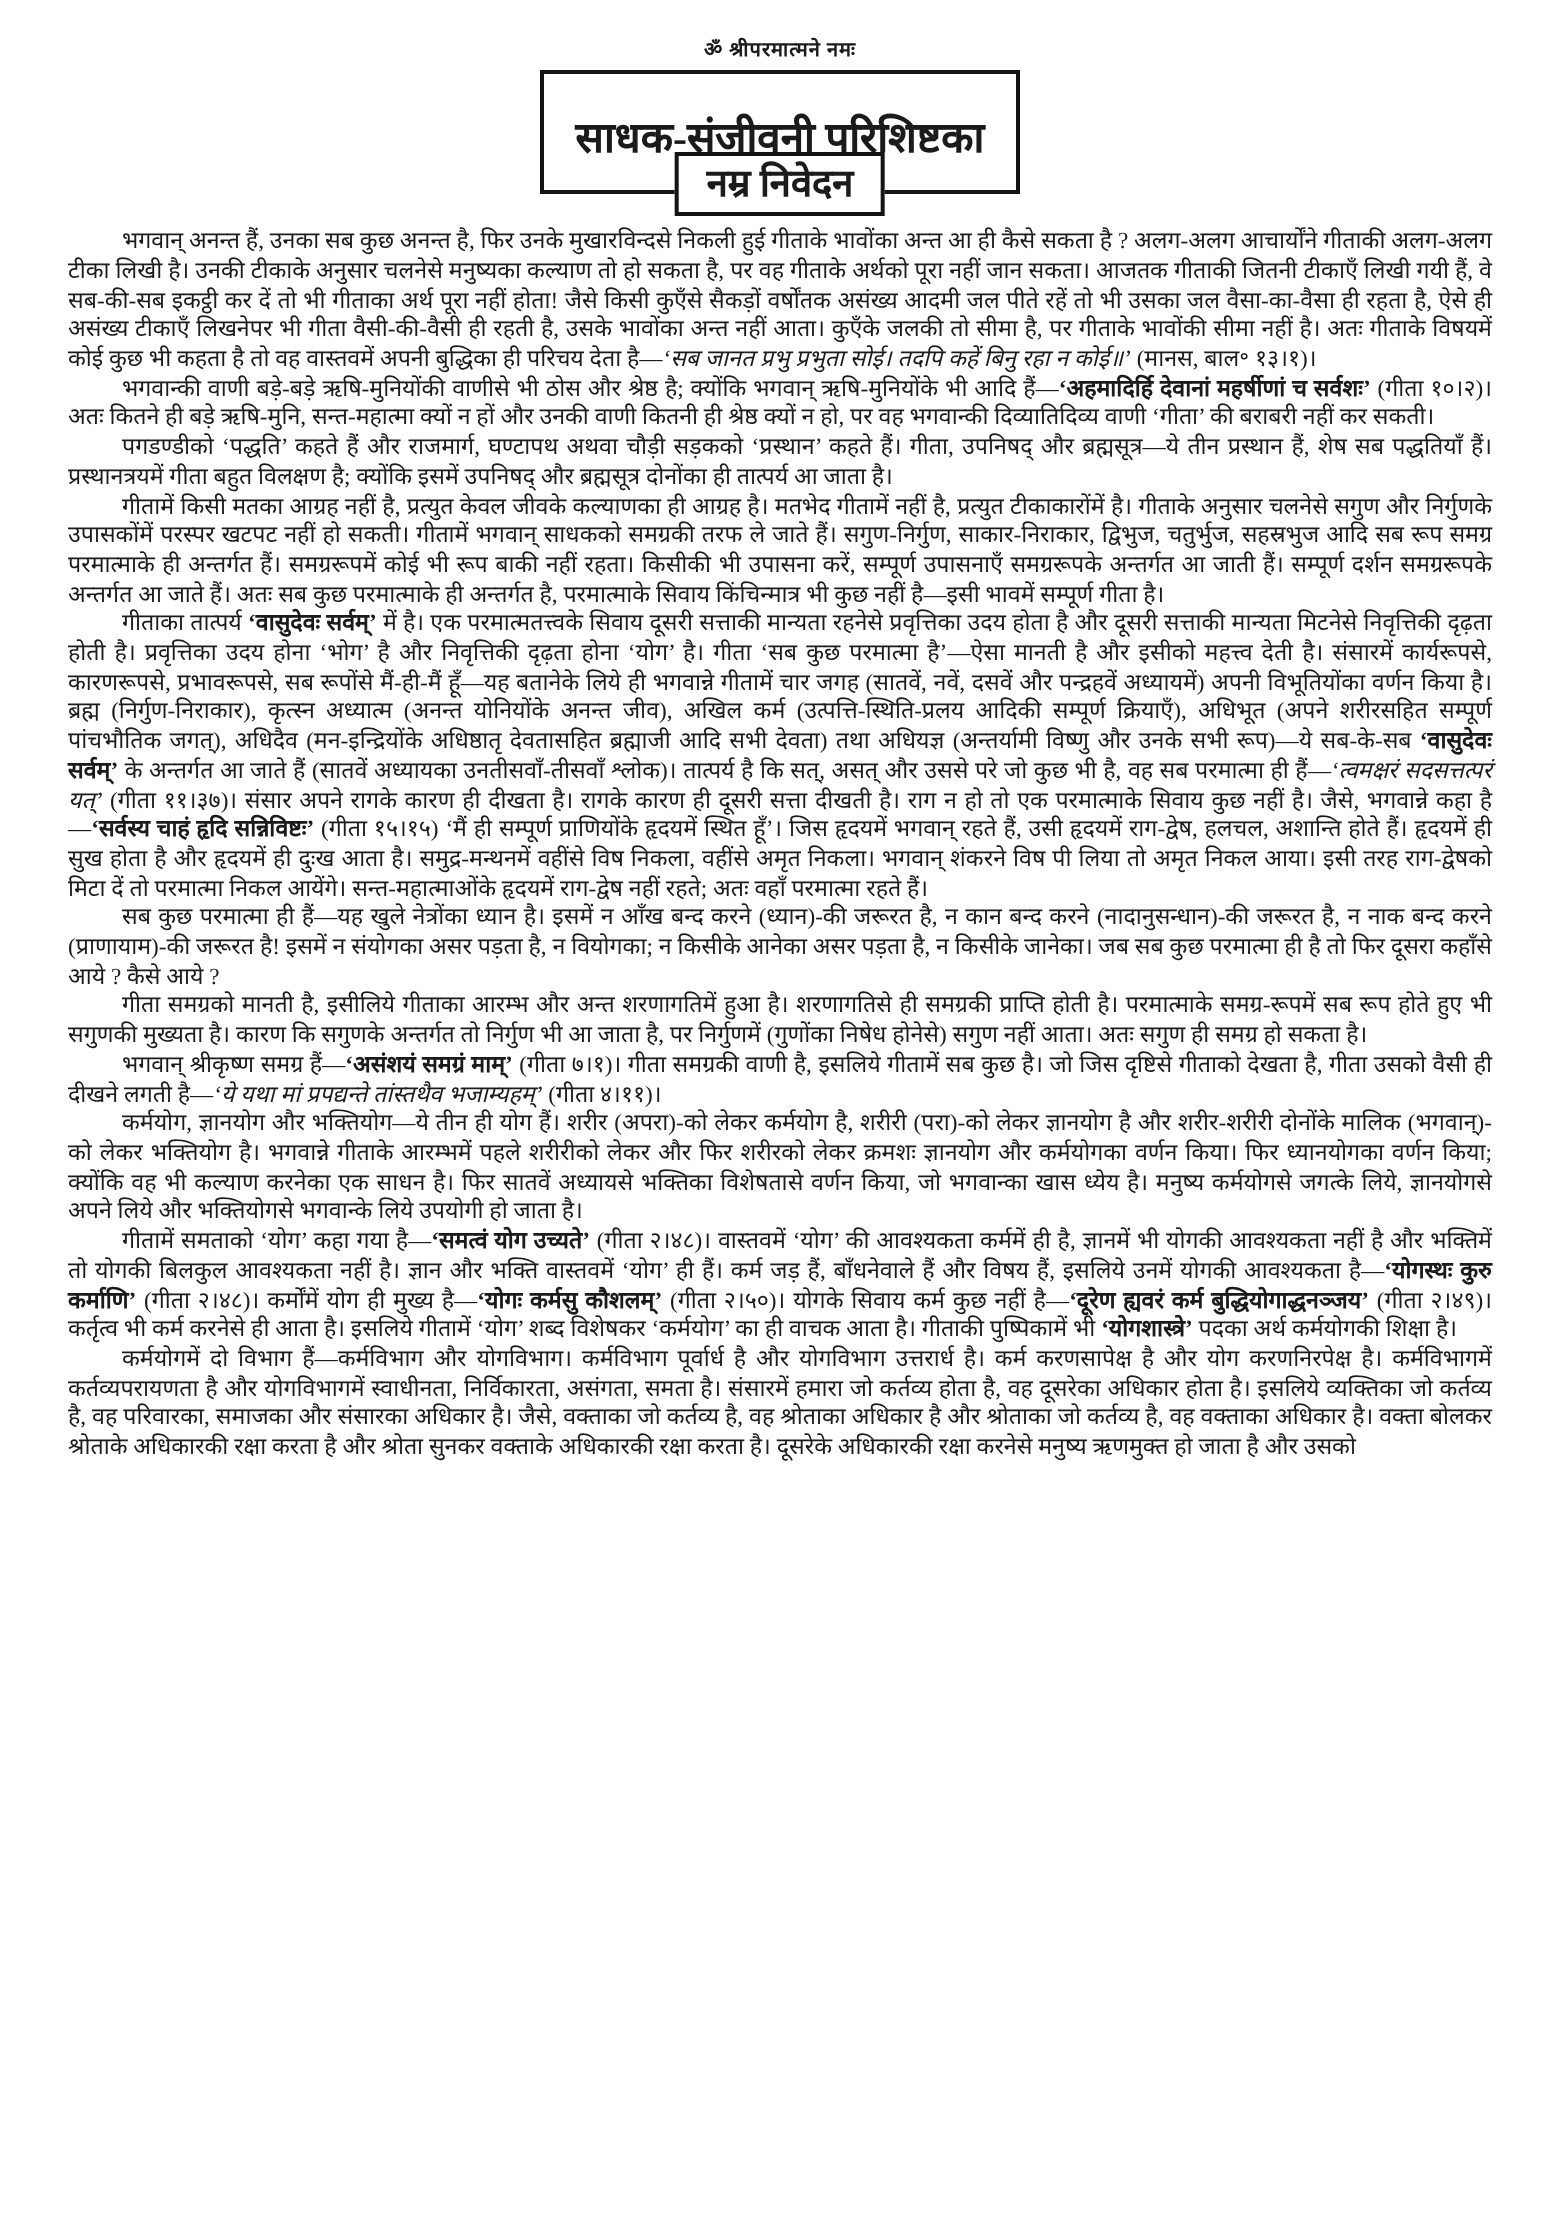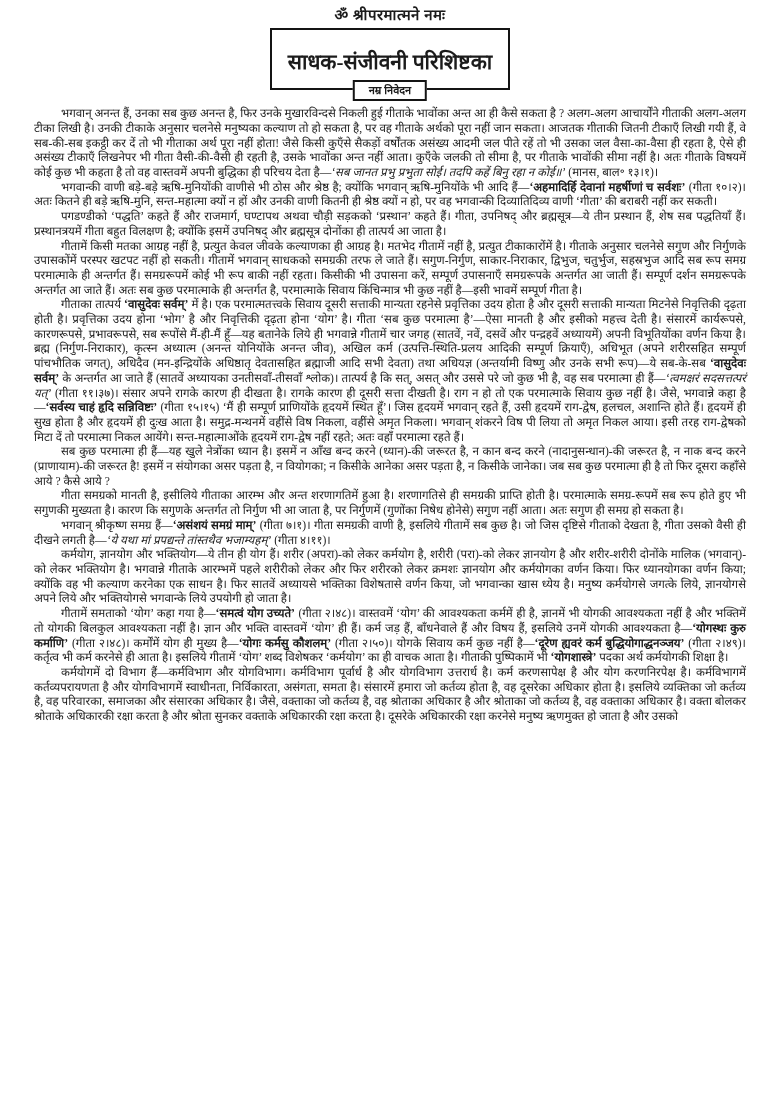--- a/index.html
+++ b/index.html
@@ -4,36 +4,36 @@
 <style>
   html,body{margin:0;padding:0;}
   body{
     width:780px;height:1108px;
     background:#ffffff;color:#1b1b1b;
     font-family:"Liberation Serif","DejaVu Serif",serif;
     overflow:hidden;
   }
   .page{padding:3px 34px 0 34px;}
   .invocation{
-    text-align:center;font-size:15px;font-weight:bold;
-    letter-spacing:.5px;margin:1px 0 4px 0;
+    text-align:center;font-size:10px;font-weight:bold;
+    letter-spacing:.5px;margin:14px 0 4px 0;
   }
   .title-wrap{display:flex;justify-content:center;}
   .title-rel{position:relative;}
   .title-box{
     border:2px solid #141414;
     padding:20px 16px 13px 16px;
     font-size:21px;font-weight:bold;line-height:1.2;
     text-align:center;white-space:nowrap;
   }
   .subtitle-box{
     position:absolute;left:50%;bottom:-11px;transform:translateX(-50%);
     background:#ffffff;border:2px solid #141414;
     padding:0 14px 2px 14px;
-    font-size:11px;font-weight:bold;white-space:nowrap;
+    font-size:19px;font-weight:bold;white-space:nowrap;
   }
   .content{
     margin-top:17px;
     font-size:11.6px;line-height:14.7px;
     text-align:justify;text-justify:inter-word;
   }
   .content p{margin:0;text-indent:27px;}
   .content .n{font-style:normal;font-weight:normal;}
   .content .i{}
   .content .b{font-weight:bold;}

